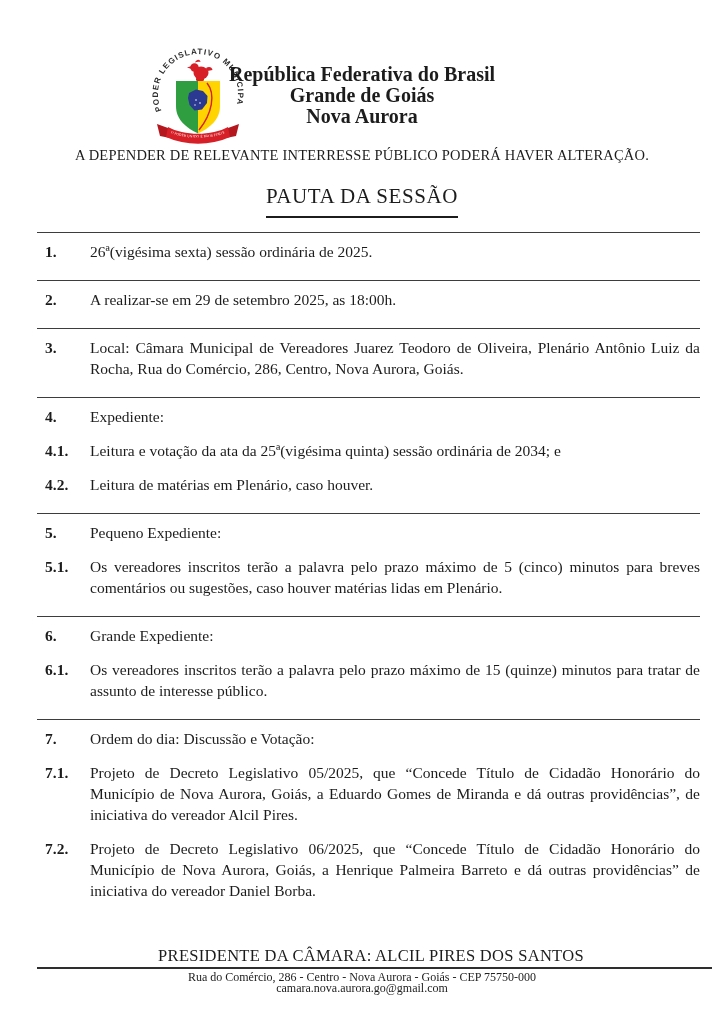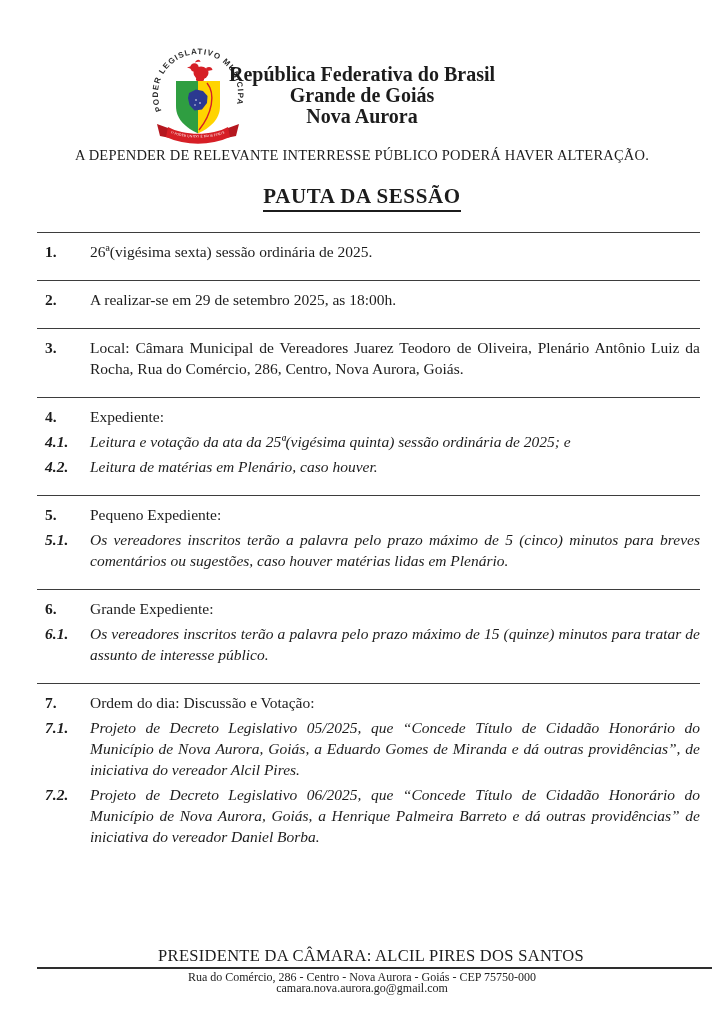--- a/index.html
+++ b/index.html
@@ -16,33 +16,33 @@
   .header-text {
     position:absolute; top:64px; left:0; width:100%;
     text-align:center; font-weight:bold; font-size:20px; line-height:21px;
   }
   .notice {
     position:absolute; top:147px; left:0; width:100%;
     text-align:center; font-size:14.5px; letter-spacing:0.2px; white-space:nowrap;font-family:Liberation Serif, serif;
   }
   .title-wrap { position:absolute; top:184px; left:0; width:100%; text-align:center; }
   .doc-title {
-    display:inline-block; font-weight:bold; font-size:21px; letter-spacing:0.6px;
-    border-bottom:2.5px solid #1c1c1c; padding-bottom:1px;
+    display:inline-block; font-weight:normal; font-size:21px; letter-spacing:0.6px;
+    border-bottom:2.5px solid #1c1c1c; padding-bottom:7px;
   }
 
   
   .agenda {
     position:absolute; top:232px; left:37px; width:663px;
     font-size:15.5px; line-height:21px;
   }
   .section { border-top:1.5px solid #3d3d3d; padding:8px 0 18px; }
   .row { position:relative; padding-left:53px; text-align:justify; }
   .row.single { text-align:left; }
-  .row + .row { margin-top:4px;font-style:italic; }
+  .row + .row { margin-top:13px; }
   .num { position:absolute; left:8px; top:0; font-weight:bold; }
 
   
   .footer { position:absolute; top:946px; left:0; width:100%; text-align:center; }
   .president { font-size:16.5px; letter-spacing:0.3px; white-space:nowrap;margin-left:18px; }
   .footer-rule { border:none; border-top:2.5px solid #2e2e2e; margin:1px 12px 3px 37px; }
   .contact { font-size:12px; line-height:11px; color:#222; }
 
   
   .arc-label { font-family:"Liberation Sans","DejaVu Sans",sans-serif; font-weight:bold; }
@@ -128,21 +128,21 @@
       </div>
     </div>
 
     <div class="section">
       <div class="row single">
         <span class="num">4.</span>
         <span>Expediente:</span>
       </div>
       <div class="row">
         <span class="num">4.1.</span>
-        <span>Leitura e votação da ata da 25ª(vigésima quinta) sessão ordinária de 2025; e</span>
+        <span>Leitura e votação da ata da 25ª(vigésima quinta) sessão ordinária de 2034; e</span>
       </div>
       <div class="row">
         <span class="num">4.2.</span>
         <span>Leitura de matérias em Plenário, caso houver.</span>
       </div>
     </div>
 
     <div class="section">
       <div class="row single">
         <span class="num">5.</span>

